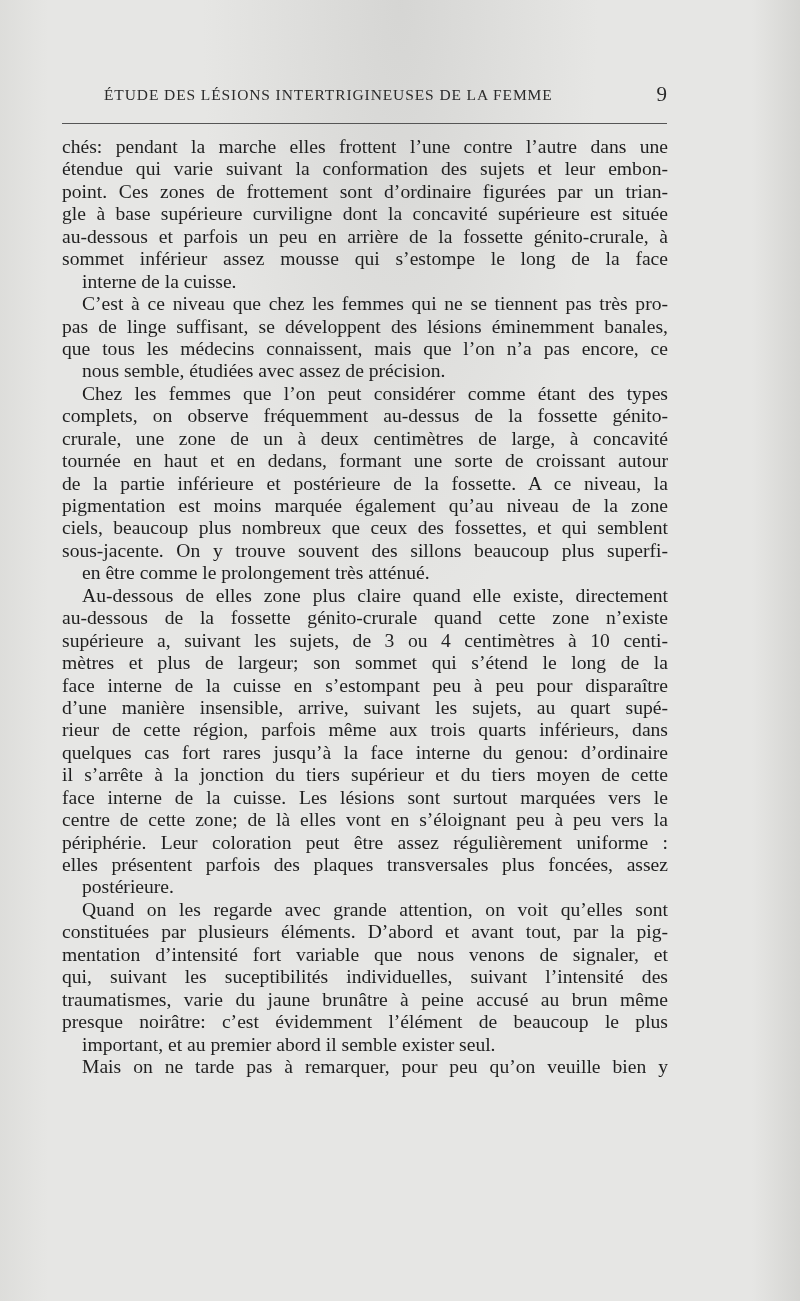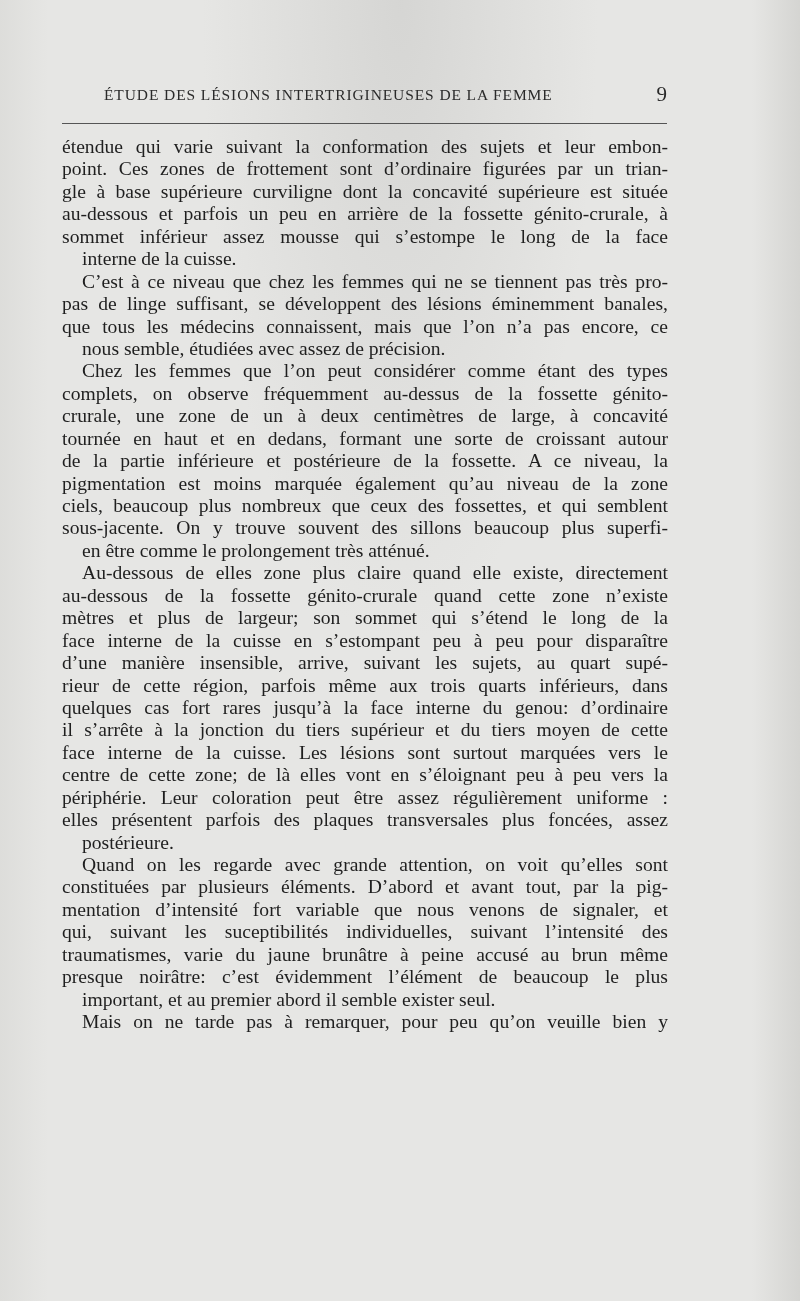--- a/index.html
+++ b/index.html
@@ -81,20 +81,21 @@
 </head>
 <body>
 
 <div class="page">
   <div class="running-head">
     <span class="running-title">ÉTUDE DES LÉSIONS INTERTRIGINEUSES DE LA FEMME</span>
     <span class="page-number">9</span>
   </div>
   <div class="head-rule"></div>
   <div class="body-text" id="body-text">
+      <span class="line">chés: pendant la  marche elles frottent  l’une  contre  l’autre dans une</span>
       <span class="line">étendue qui varie suivant la conformation des sujets  et  leur embon-</span>
       <span class="line">point. Ces zones de frottement sont d’ordinaire figurées  par un trian-</span>
       <span class="line">gle à base supérieure curviligne dont la concavité supérieure est située</span>
       <span class="line">au-dessous et parfois un peu en arrière de la fossette génito-crurale, à</span>
       <span class="line">sommet inférieur  assez  mousse  qui  s’estompe  le  long  de  la  face</span>
       <span class="line last">interne de la cuisse.</span>
       <span class="line indent">C’est à ce niveau que chez les femmes qui ne se tiennent pas très pro-</span>
       <span class="line">pas de linge suffisant, se développent des lésions éminemment banales,</span>
       <span class="line">que tous les médecins connaissent,  mais que l’on n’a pas encore, ce</span>
       <span class="line last">nous  semble, étudiées avec assez de précision.</span>
@@ -102,20 +103,21 @@
       <span class="line">complets, on observe fréquemment au-dessus de la fossette génito-</span>
       <span class="line">crurale, une zone de un à deux centimètres de large, à concavité</span>
       <span class="line">tournée en haut et en dedans, formant une sorte de croissant autour</span>
       <span class="line">de la partie inférieure et  postérieure de la fossette. A ce niveau, la</span>
       <span class="line">pigmentation est moins marquée également  qu’au niveau de la zone</span>
       <span class="line">ciels, beaucoup plus nombreux que ceux des fossettes, et qui semblent</span>
       <span class="line">sous-jacente. On y trouve souvent des  sillons beaucoup plus superfi-</span>
       <span class="line last">en être comme le prolongement très  atténué.</span>
       <span class="line indent">Au-dessous de elles zone plus claire quand elle existe, directement</span>
       <span class="line">au-dessous  de la fossette génito-crurale quand cette zone n’existe</span>
+      <span class="line">supérieure a, suivant les  sujets, de 3 ou 4  centimètres à 10 centi-</span>
       <span class="line">mètres et plus  de  largeur;  son  sommet qui s’étend le long de la</span>
       <span class="line">face interne de la cuisse en s’estompant  peu à peu  pour disparaître</span>
       <span class="line">d’une  manière  insensible, arrive, suivant les sujets, au  quart supé-</span>
       <span class="line">rieur de cette région, parfois même aux trois quarts inférieurs, dans</span>
       <span class="line">quelques cas fort rares jusqu’à la face interne du genou: d’ordinaire</span>
       <span class="line">il  s’arrête à la jonction du tiers  supérieur et du tiers  moyen de cette</span>
       <span class="line">face  interne de la cuisse. Les lésions sont  surtout marquées vers le</span>
       <span class="line">centre de cette zone; de là elles vont en s’éloignant peu à peu vers la</span>
       <span class="line">périphérie.  Leur coloration peut être assez régulièrement uniforme :</span>
       <span class="line">elles présentent parfois des plaques transversales plus foncées, assez</span>

